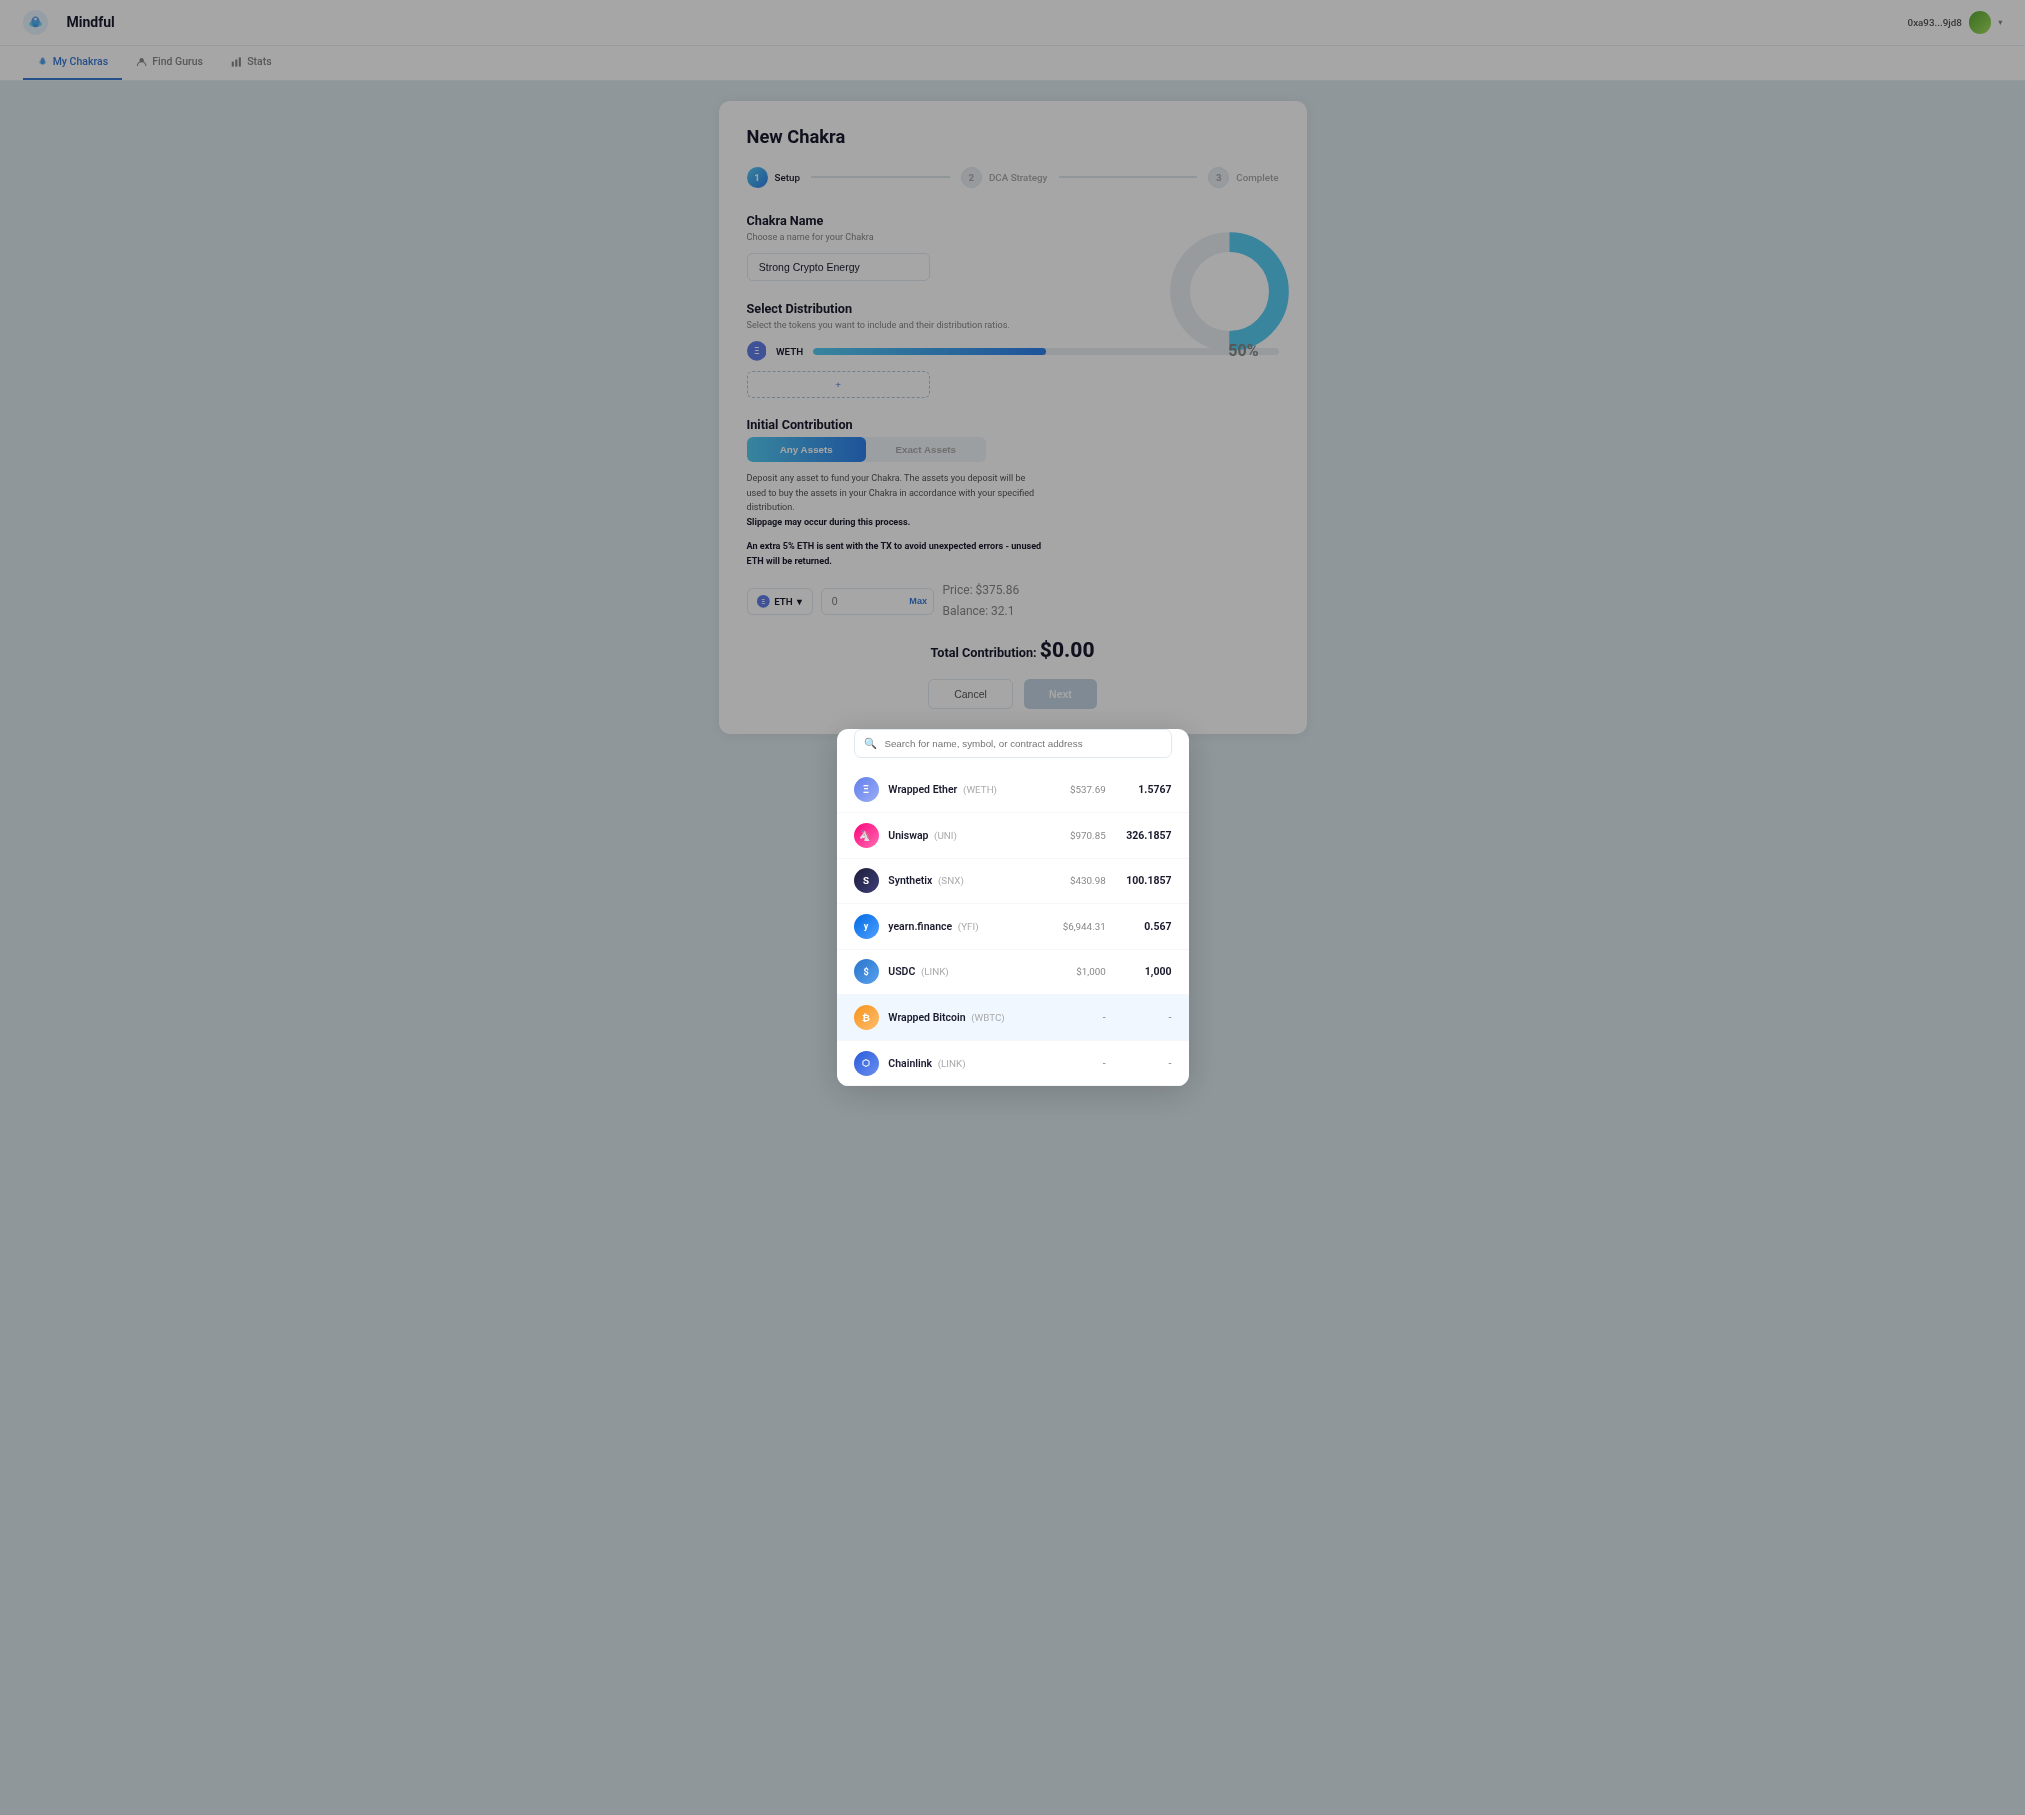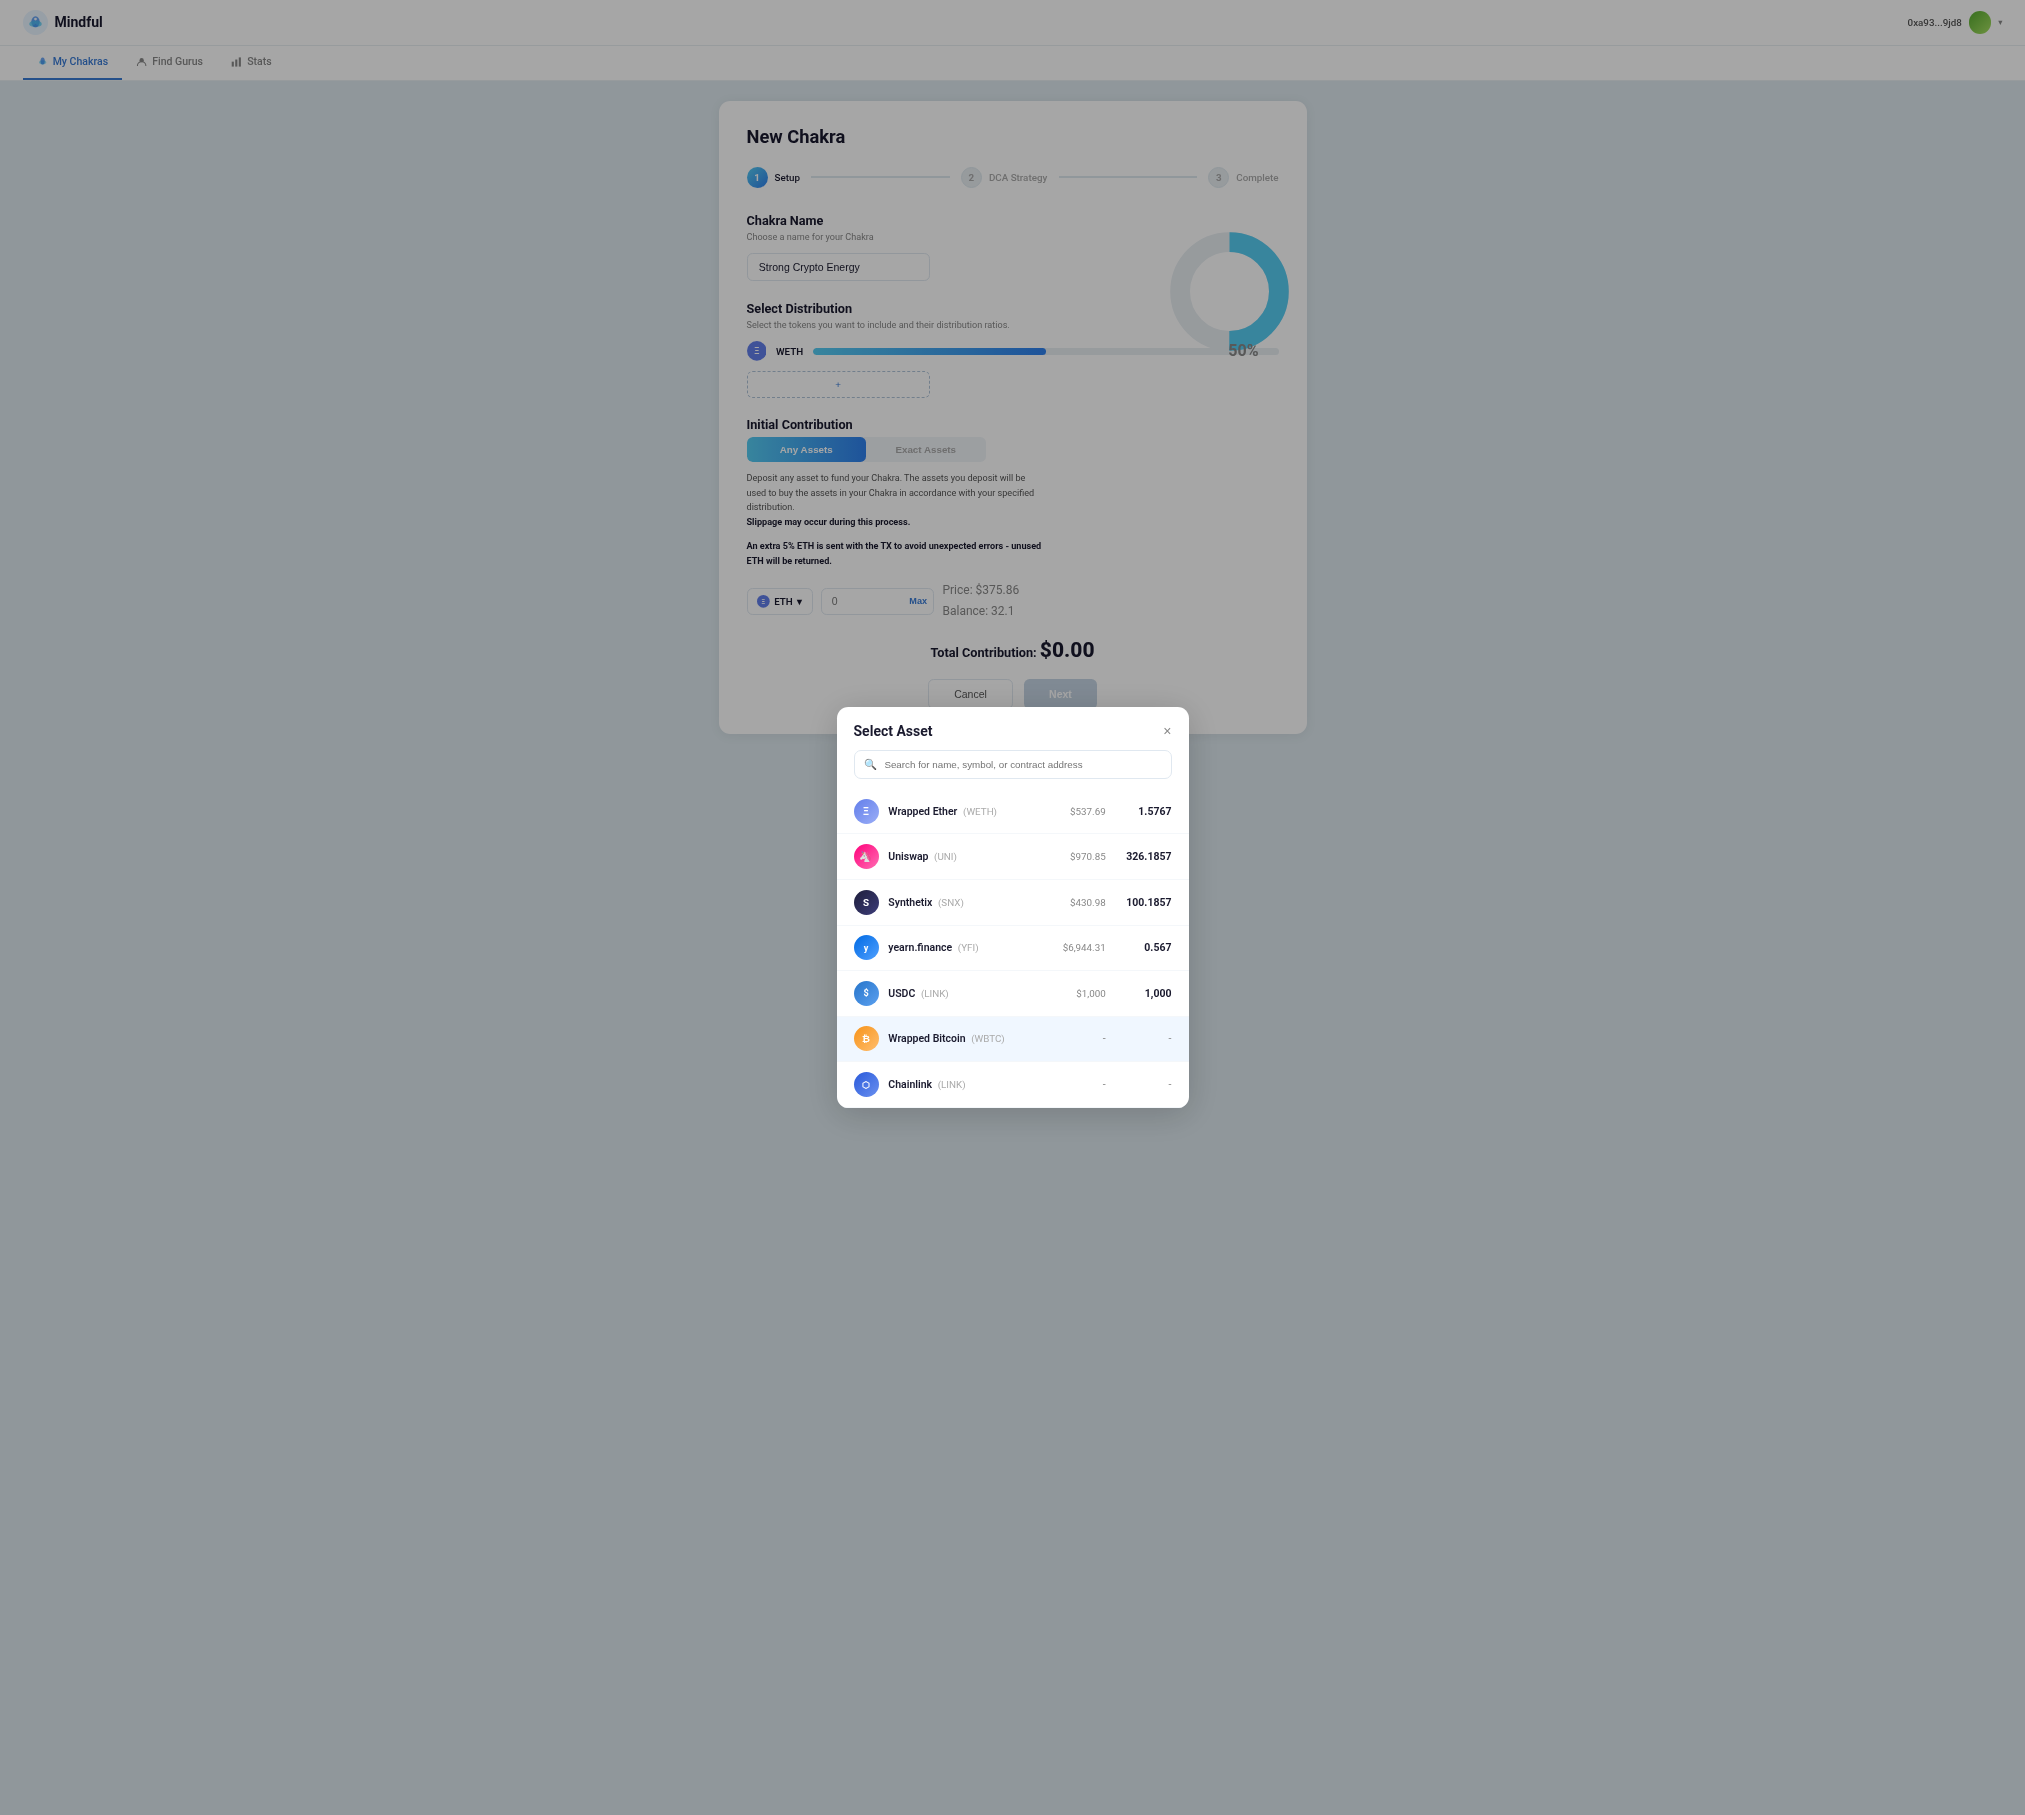--- a/index.html
+++ b/index.html
@@ -15,21 +15,21 @@
       background: white;
       display: flex;
       align-items: center;
       justify-content: space-between;
       padding: 9.8px 22.5px;
       border-bottom: 0.7px solid #e8eef2;
     }
     .logo {
       display: flex;
       align-items: center;
-      gap: 7px;
+      gap: 19px;
       font-size: 14px;
       font-weight: 700;
       color: #1a1a2e;
     }
     .logo-icon {
       width: 25px;
       height: 25px;
     }
     .header-right {
       display: flex;
@@ -615,24 +615,20 @@
 
     <div class="bottom-buttons">
       <button class="btn-cancel">Cancel</button>
       <button class="btn-next">Next</button>
     </div>
   </div>
 </div>
 
 <div class="modal-overlay">
   <div class="modal">
-    <div class="modal-header">
-      <span class="modal-title">Select Asset</span>
-      <button class="modal-close">×</button>
-    </div>
     <div class="modal-search">
       <span class="search-icon-char">🔍</span>
       <input type="text" placeholder="Search for name, symbol, or contract address" style="">
     </div>
     <div class="modal-list">
 
       <div class="asset-row">
         <div class="asset-icon weth-icon">
           <span style="color:white;font-size:10.5px;font-weight:700;">Ξ</span>
         </div>

